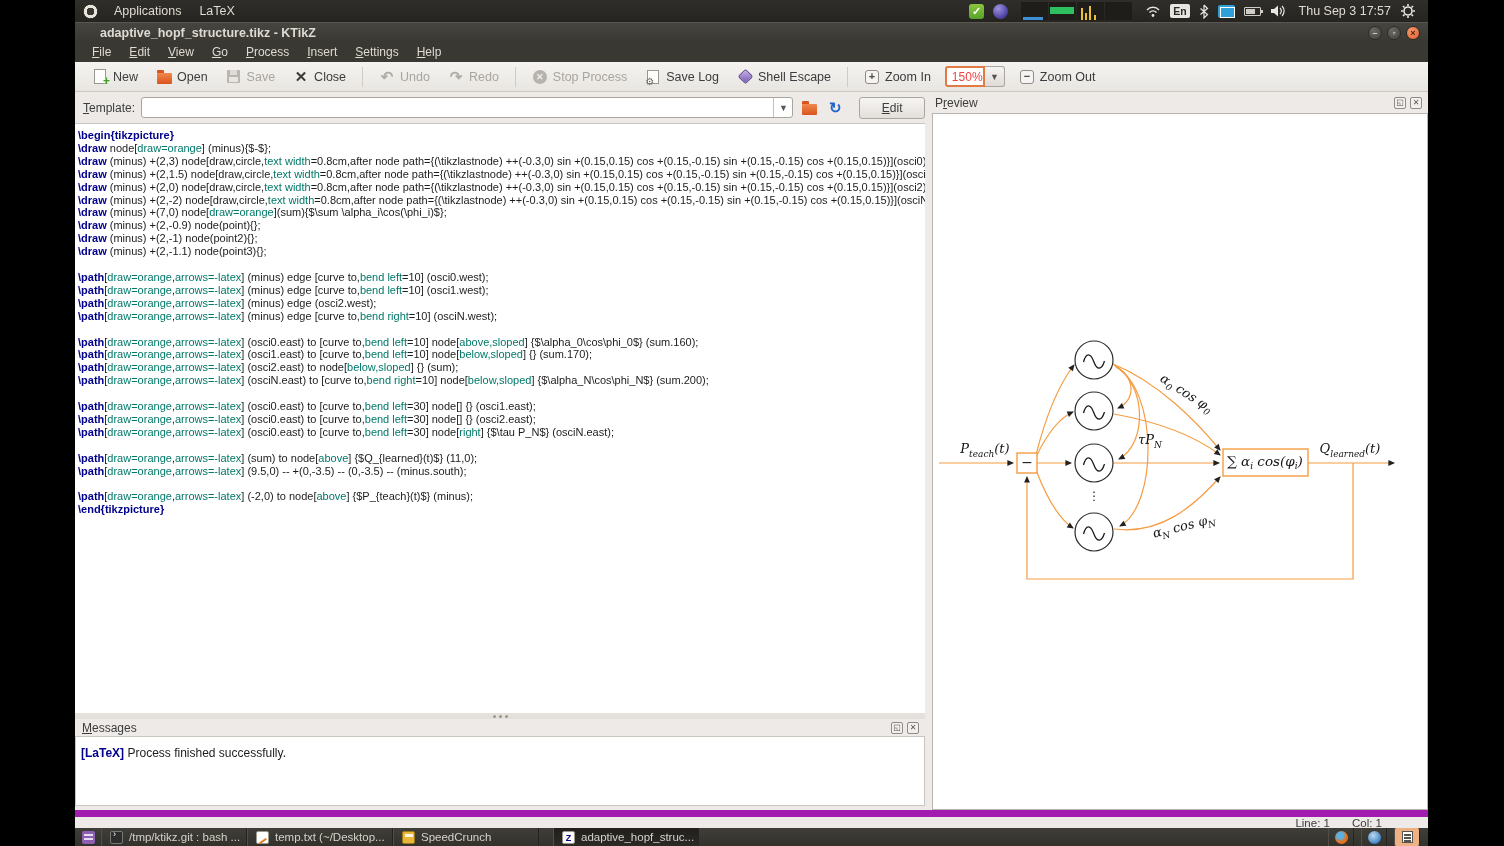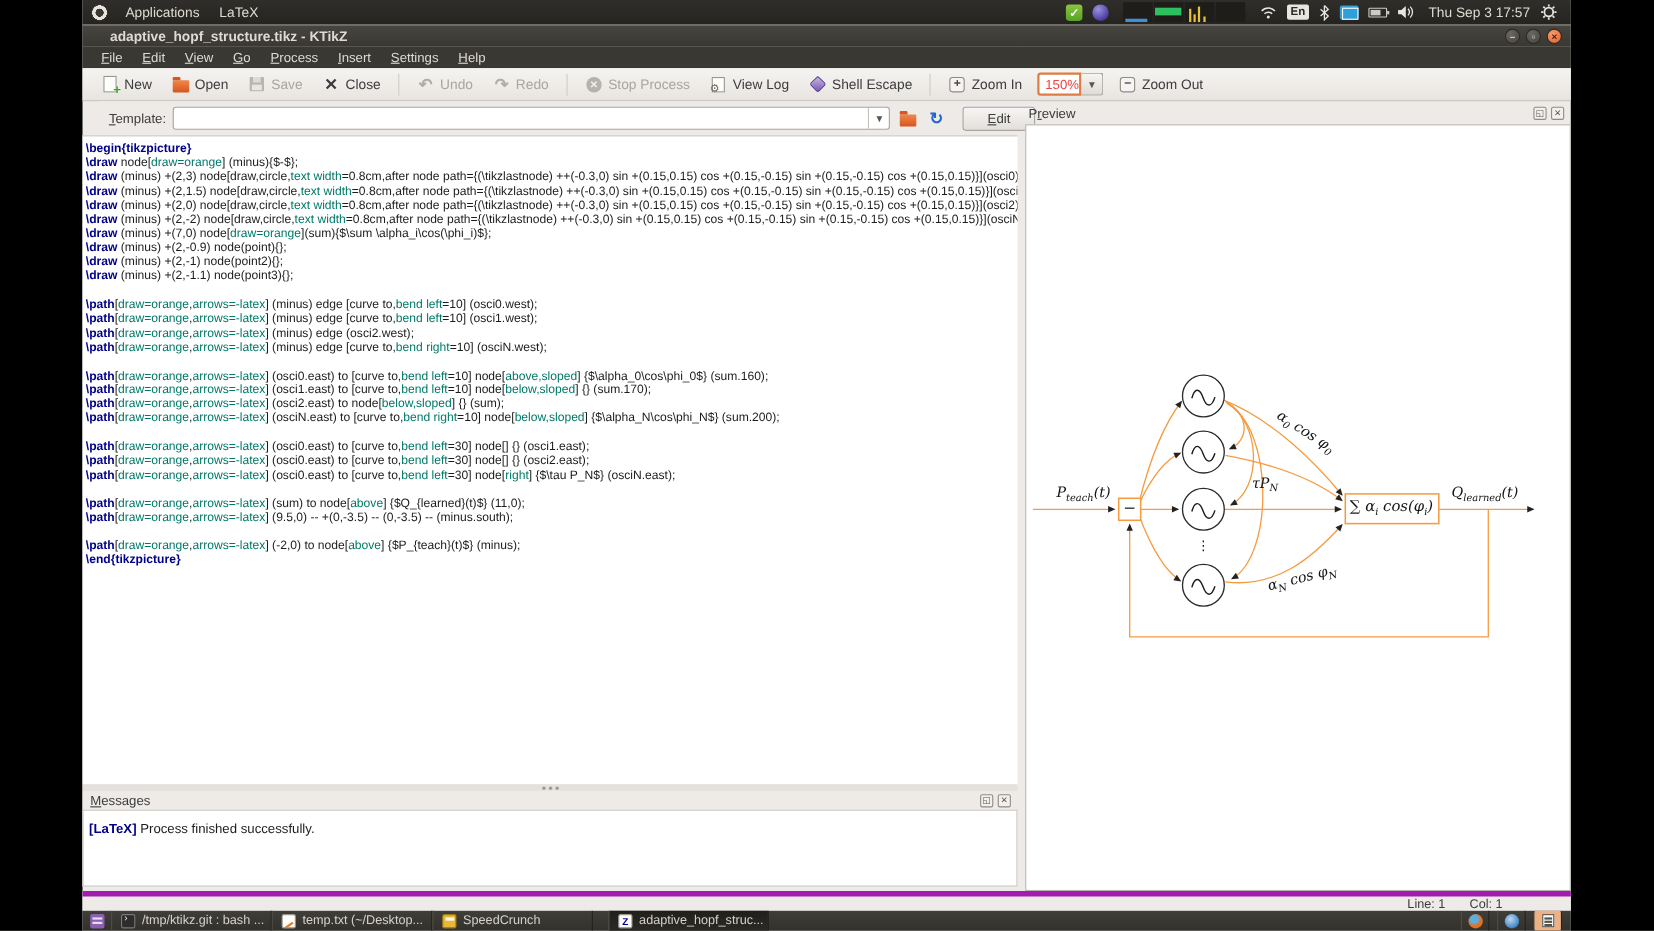--- a/index.html
+++ b/index.html
@@ -81,21 +81,21 @@
     color:#4a4a48;font-size:11px;font-weight:bold;display:flex;align-items:center;justify-content:center;line-height:1;}
   .zoom-combo{display:flex;align-items:center;margin:0 3px;}
   .zoom-input{width:40px;height:21px;background:#fff;border:2px solid #e07b43;border-radius:3px 0 0 3px;
     font-size:12px;color:#ef4444;display:flex;align-items:center;padding-left:5px;}
   .caret{width:1px;height:13px;background:#222;margin-left:1px;}
   .combo-arrow{width:20px;height:21px;border:1px solid #a9a59f;border-left:none;border-radius:0 3px 3px 0;
     background:linear-gradient(#f7f5f3,#dedbd7);font-size:9px;color:#5a5751;
     display:flex;align-items:center;justify-content:center;}
 
   
-  .templatebar{position:absolute;left:16px;top:92px;width:850px;height:31px;background:#edeae7;
+  .templatebar{position:absolute;left:0;top:92px;width:850px;height:31px;background:#edeae7;
     display:flex;align-items:center;font-size:12px;color:#3c3c3c;padding-left:8px;gap:6px;}
   .tmpl-combo{width:655px;height:21px;background:#fff;border:1px solid #a9a59f;border-radius:3px;
     display:flex;align-items:center;}
   .tmpl-value{flex:1;padding-left:5px;font-size:12px;color:#1c1c1c;}
   .tmpl-arrow{width:19px;height:19px;border-left:1px solid #c5c2bc;font-size:9px;color:#5a5751;
     display:flex;align-items:center;justify-content:center;}
   .mini-btn{width:20px;height:20px;display:flex;align-items:center;justify-content:center;}
   .ic-reload{color:#2266cc;font-size:15px;font-weight:bold;}
   .edit-btn{width:66px;height:22px;border:1px solid #a9a59f;border-radius:3px;
     background:linear-gradient(#f7f5f3,#e2dfdb);display:flex;align-items:center;justify-content:center;
@@ -130,22 +130,22 @@
     overflow:hidden;}
   .dlabel{position:absolute;font-family:"DejaVu Serif",serif;font-style:italic;font-size:13px;
     color:#141414;white-space:nowrap;}
   .dlabel sub{font-size:9px;font-style:italic;}
   .dlabel.sum{font-size:13.5px;}
   .dlabel.minusbox{font-size:14px;font-style:normal;}
   .dlabel.dots{font-size:12px;font-style:normal;letter-spacing:0;}
 
   
   .statusbar{position:absolute;left:0;top:810px;width:1353px;height:18px;background:#edeae7;
-    border-top:5px solid #a21caf;display:flex;align-items:center;justify-content:flex-end;
-    gap:22px;padding-right:62px;font-size:11.5px;color:#3c3c3c;}
+    border-top:7px solid #a21caf;display:flex;align-items:center;justify-content:flex-end;
+    gap:22px;padding-right:46px;font-size:11.5px;color:#3c3c3c;}
 
   
   .taskbar{position:absolute;left:0;top:828px;width:1353px;height:18px;
     background:linear-gradient(#403e39,#32312c);display:flex;align-items:stretch;color:#d6d2ca;
     font-size:11.5px;}
   .tb-launcher{width:26px;display:flex;align-items:center;justify-content:center;}
   .ic-drawer{width:13px;height:13px;border-radius:2px;background:#8d5fb0;position:relative;}
   .ic-drawer:before{content:"";position:absolute;left:2px;top:3px;width:9px;height:2px;background:#e6dcf2;
     box-shadow:0 4px 0 #e6dcf2;}
   .taskbtn{width:146px;display:flex;align-items:center;gap:6px;padding-left:8px;
@@ -285,21 +285,21 @@
     <span class="tbtn disabled">
       <span class="icon16">
           <span class="ic-stop">✕</span>
         </span>
       <span>Stop Process</span>
       </span>
     <span class="tbtn">
       <span class="icon16">
           <span class="ic-log"></span>
         </span>
-      <span>View Log</span>
+      <span>Save Log</span>
       </span>
     <span class="tbtn">
       <span class="icon16">
           <span class="ic-shell"></span>
         </span>
       <span>Shell Escape</span>
       </span>
     <span class="tsep"></span>
     <span class="tbtn">
       <span class="icon16">

